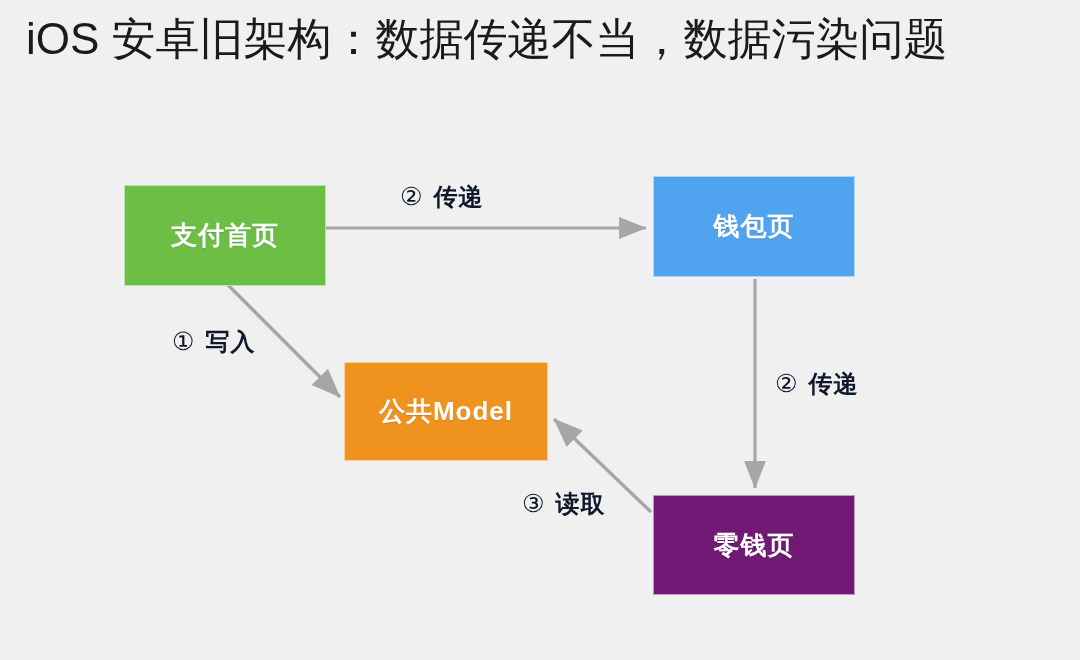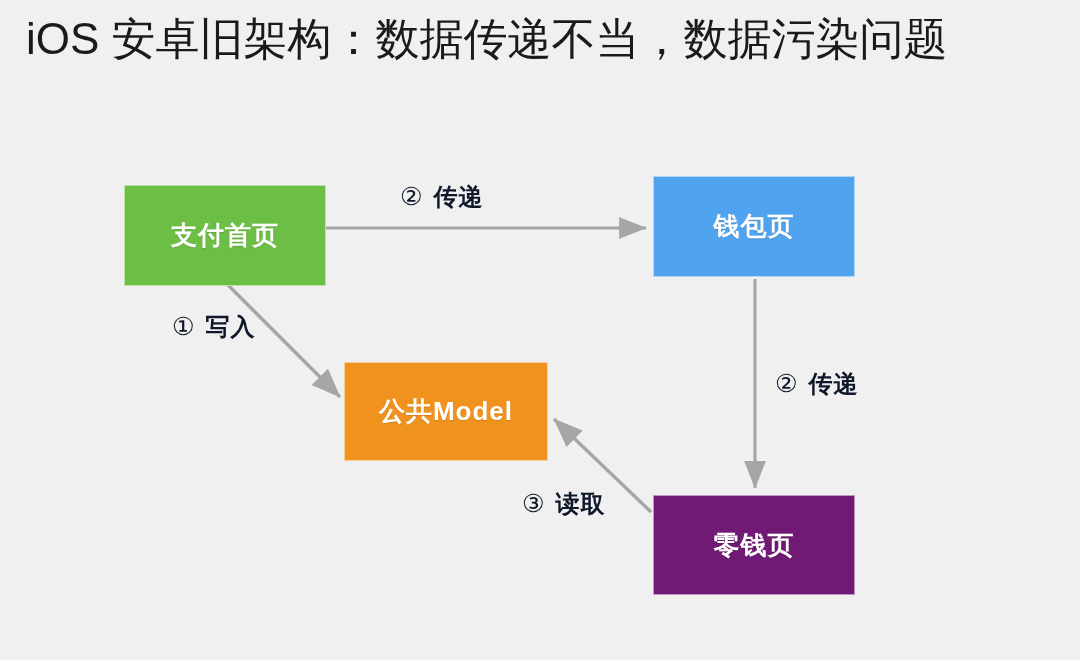--- a/index.html
+++ b/index.html
@@ -108,21 +108,22 @@
     font-weight: 400;
     font-size: 25px;
     margin-right: 10px;
   }
   #edge-label-pass-top {
     left: 400px;
     top: 181px;
   }
   #edge-label-write {
     left: 172px;
-    top: 311px;
+    top: 326px;
+    font-family: Liberation Mono, monospace;
   }
   #edge-label-pass-right {
     left: 775px;
     top: 368px;
   }
   #edge-label-read {
     left: 522px;
     top: 488px;
   }
 </style>

